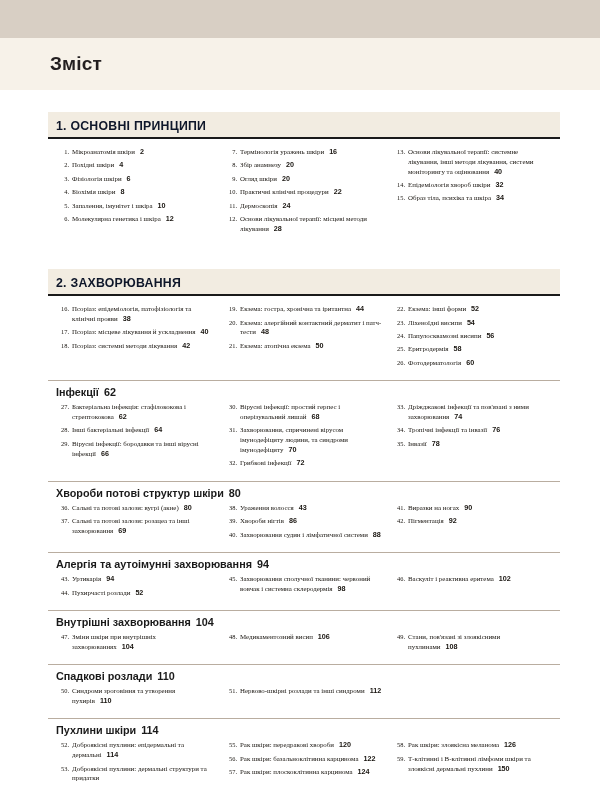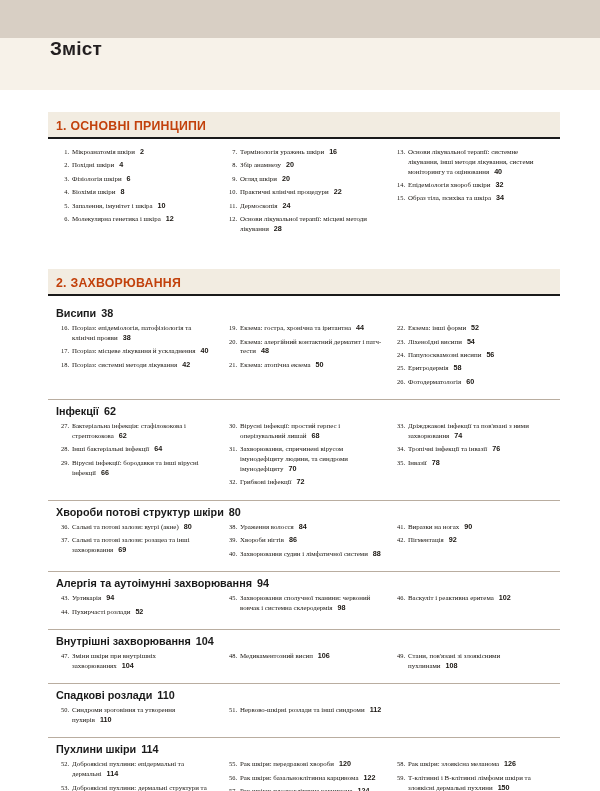--- a/index.html
+++ b/index.html
@@ -20,21 +20,21 @@
     background: #ffffff;
   }
   .top-strip {
     height: 38px;
     background: #d8cfc4;
   }
   .title-band {
     height: 52px;
     background: #f7f2e9;
     display: flex;
-    align-items: flex-start;
+    align-items: center;
   }
   .title-band .doc-title {
     font-size: 19px;
     font-weight: bold;
     color: #231f20;
     margin-left: 50px;
     letter-spacing: 0.2px;
   }
   .content {
     padding: 0 40px 0 48px;
@@ -45,21 +45,21 @@
   }
   .section-banner {
     background: #f2ece1;
     border-bottom: 2.2px solid #1a1a1a;
     padding: 4px 0 3px 8px;
     margin-bottom: 7px;
   }
   .section-banner .section-title {
     font-size: 12.3px;
     font-weight: bold;
-    color: #c2410c;
+    color: #0f172a;
     letter-spacing: 0.25px;
   }
   .section-spacer-top { height: 24px; }
   
   .subsection {
     margin-bottom: 2px;
   }
   .subsection-head {
     font-size: 10.8px;
     font-weight: bold;
@@ -186,21 +186,20 @@
                   <span class="etext"><span>Образ тіла, психіка та шкіра</span><span class="pg">34</span></span>
                 </div>
               </div>
             </div>
           </div>
         </div>
         <div class="section">
           <div class="section-spacer-top"></div>
           <div class="section-banner"><span class="section-title">2. ЗАХВОРЮВАННЯ</span></div>
           <div class="subsection">
-            <div class="subsection-head"><span>Висипи</span><span style="padding-left: 5px;">38</span></div>
             <div class="cols">
               <div class="col">
                 <div class="entry">
                   <span class="num">16.</span>
                   <span class="etext"><span>Псоріаз: епідеміологія, патофізіологія та клінічні прояви</span><span class="pg">38</span></span>
                 </div>
                 <div class="entry">
                   <span class="num">17.</span>
                   <span class="etext"><span>Псоріаз: місцеве лікування й ускладнення</span><span class="pg">40</span></span>
                 </div>
@@ -305,21 +304,21 @@
                   <span class="etext"><span>Сальні та потові залози: вугрі (акне)</span><span class="pg">80</span></span>
                 </div>
                 <div class="entry">
                   <span class="num">37.</span>
                   <span class="etext"><span>Сальні та потові залози: розацеа та інші захворювання</span><span class="pg">69</span></span>
                 </div>
               </div>
               <div class="col">
                 <div class="entry">
                   <span class="num">38.</span>
-                  <span class="etext"><span>Ураження волосся</span><span class="pg">84</span></span>
+                  <span class="etext"><span>Ураження волосся</span><span class="pg">43</span></span>
                 </div>
                 <div class="entry">
                   <span class="num">39.</span>
                   <span class="etext"><span>Хвороби нігтів</span><span class="pg">86</span></span>
                 </div>
                 <div class="entry">
                   <span class="num">40.</span>
                   <span class="etext"><span>Захворювання судин і лімфатичної системи</span><span class="pg">88</span></span>
                 </div>
               </div>

